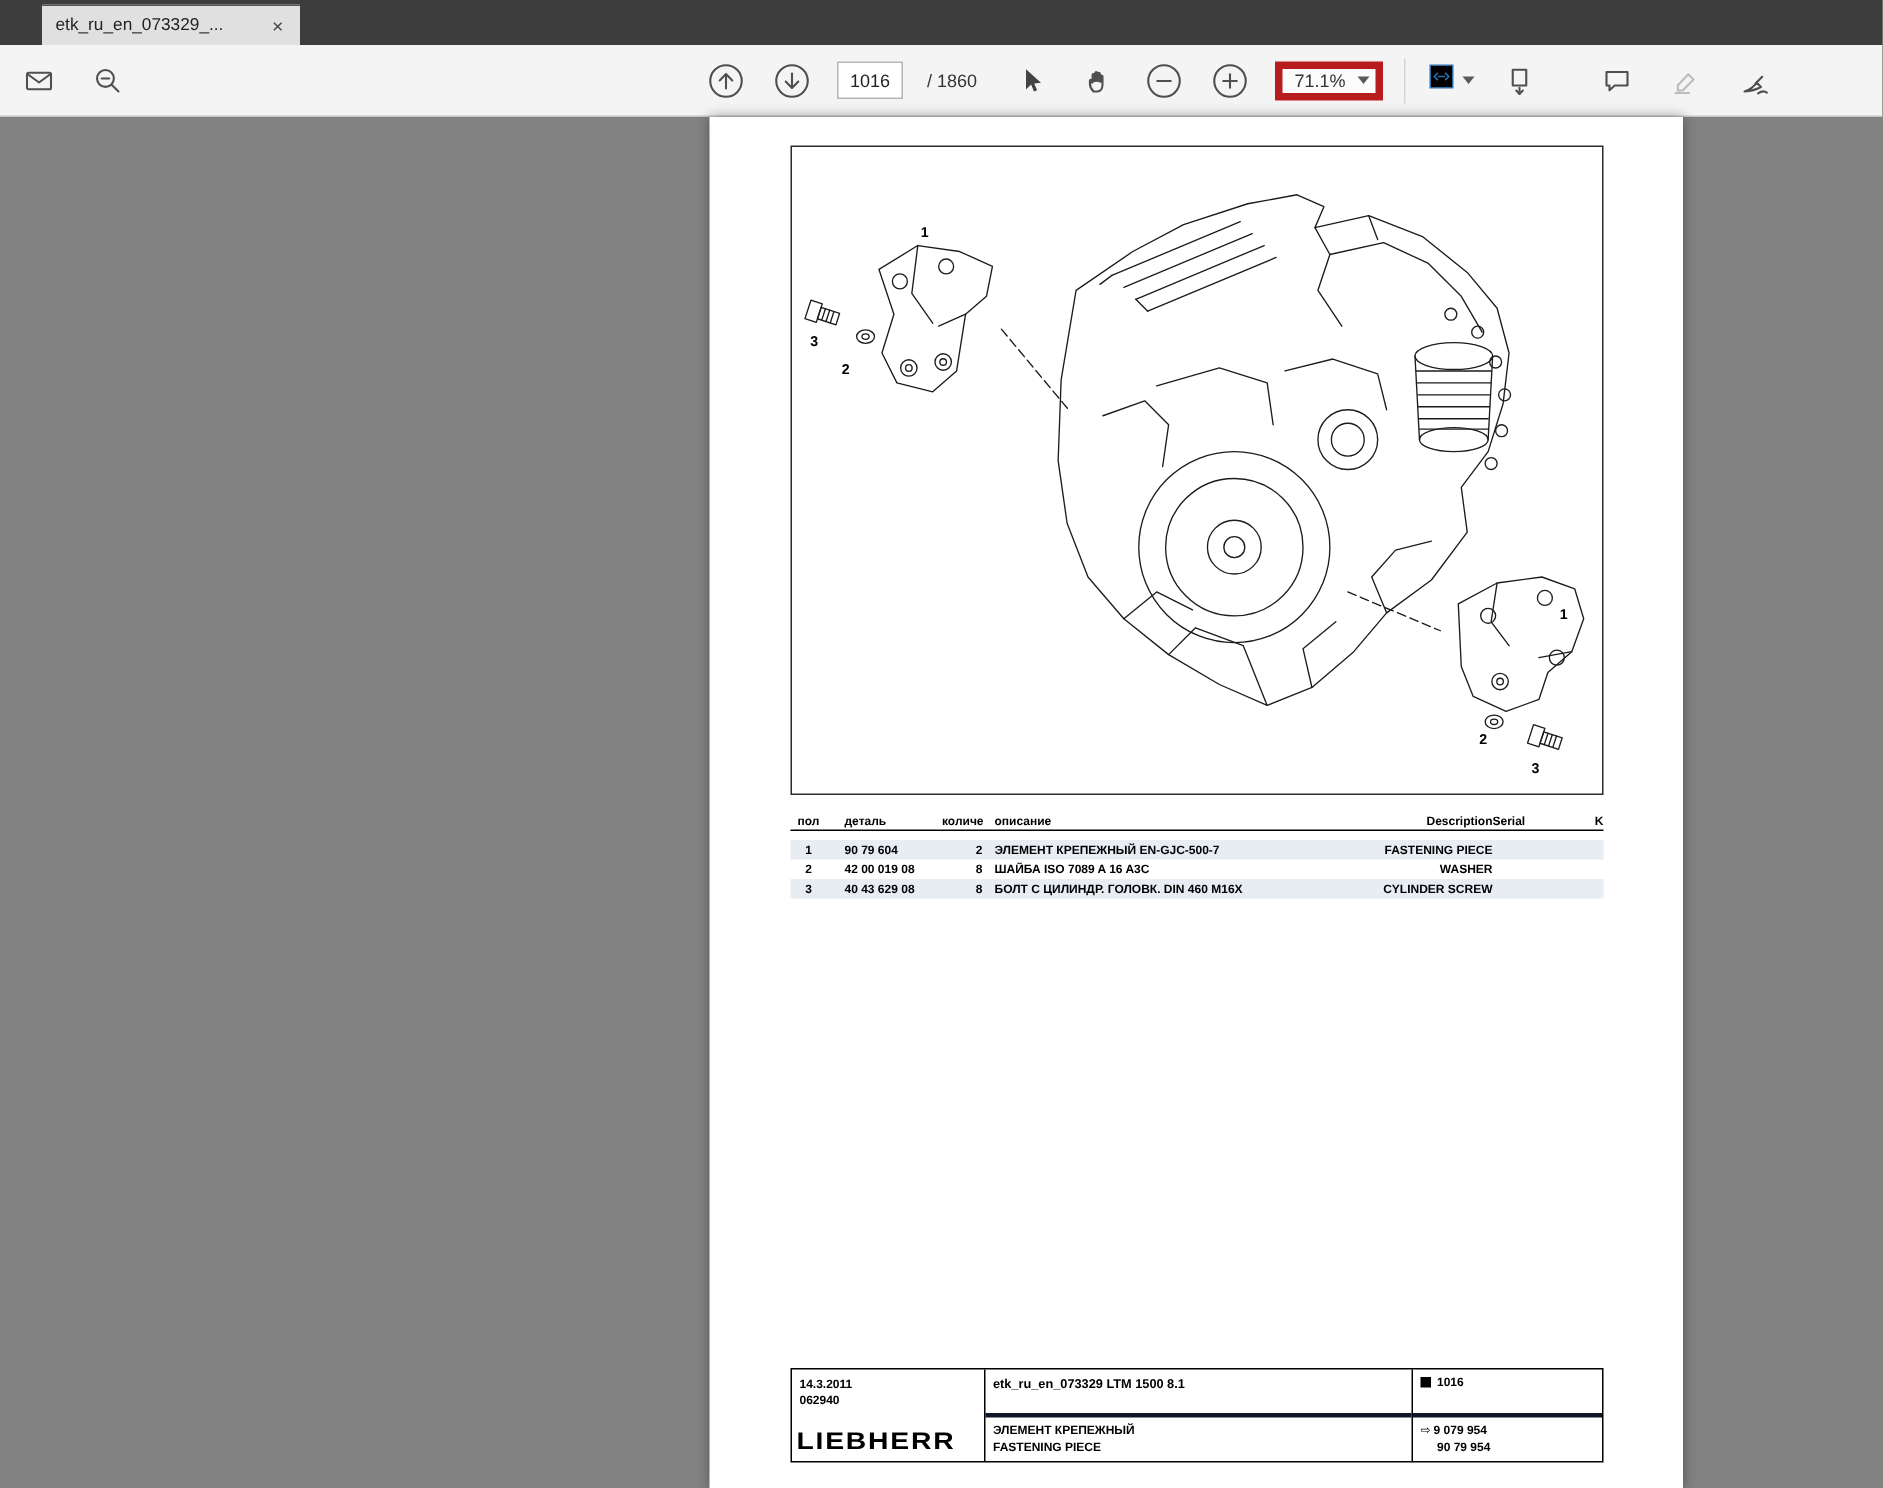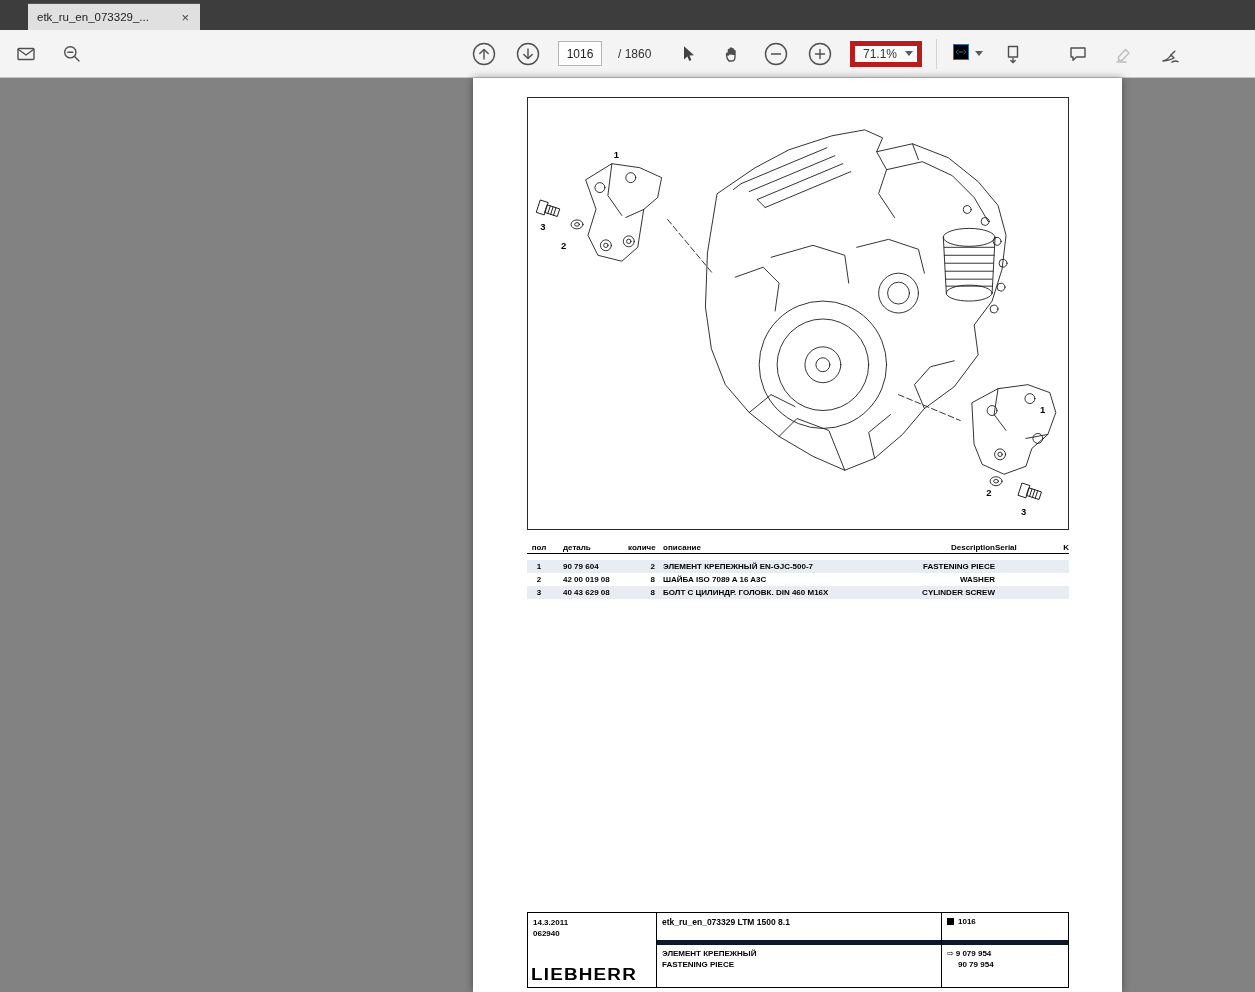--- a/index.html
+++ b/index.html
@@ -42,27 +42,27 @@
   .c-pos  { text-align:center; padding-right:4px; }
   .c-part { padding-left:8px; }
   .c-qty  { text-align:right; padding-right:4px; }
   .c-qty-h{ text-align:left; padding-left:5px; }
   .c-desc { padding-left:4px; white-space:nowrap; overflow:hidden; }
   .c-en   { padding-left:0; white-space:nowrap;text-align:right; }
   .c-ser  { padding-left:0; }
   .c-k    { text-align:right; }
 
   
-  .footer-block { position:absolute; left:54px; top:834px; width:542px; height:76px; border:1px solid #000; display:grid; grid-template-columns:128px 285px 1fr; font-weight:bold; color:#000; }
+  .footer-block { position:absolute; left:54px; top:834px; width:542px; height:63px; border:1px solid #000; display:grid; grid-template-columns:128px 285px 1fr; font-weight:bold; color:#000; }
   .f-cell { position:relative; font-size:8px; }
   .f-cell + .f-cell { border-left:1px solid #000; }
   .f-c1 { padding:4px 5px; }
   .f-date, .f-code { line-height:11px; }
   .liebherr { position:absolute; left:3px; bottom:3px; font-size:16px; font-weight:800; letter-spacing:1px; transform:scaleX(1.18); transform-origin:left; white-space:nowrap; }
-  .f-top { height:32px; border-bottom:5px solid #0f172a; padding:4px 5px; }
+  .f-top { height:32px; border-bottom:3px solid #0f172a; padding:4px 5px; }
   .f-bot { padding:3px 5px; }
   .f-docref { font-size:8.5px; }
   .f-line { line-height:11px; }
   .sq-icon { display:inline-block; width:7px; height:7px; background:#000; margin-right:4px; vertical-align:-1px; }
   .ref-arrow { font-weight:normal; margin-right:2px; }
   .ref2 { margin-left:11px; }
 
   text.callout { font-size:9.5px; font-weight:bold; fill:#000; }
 </style>
 </head>

